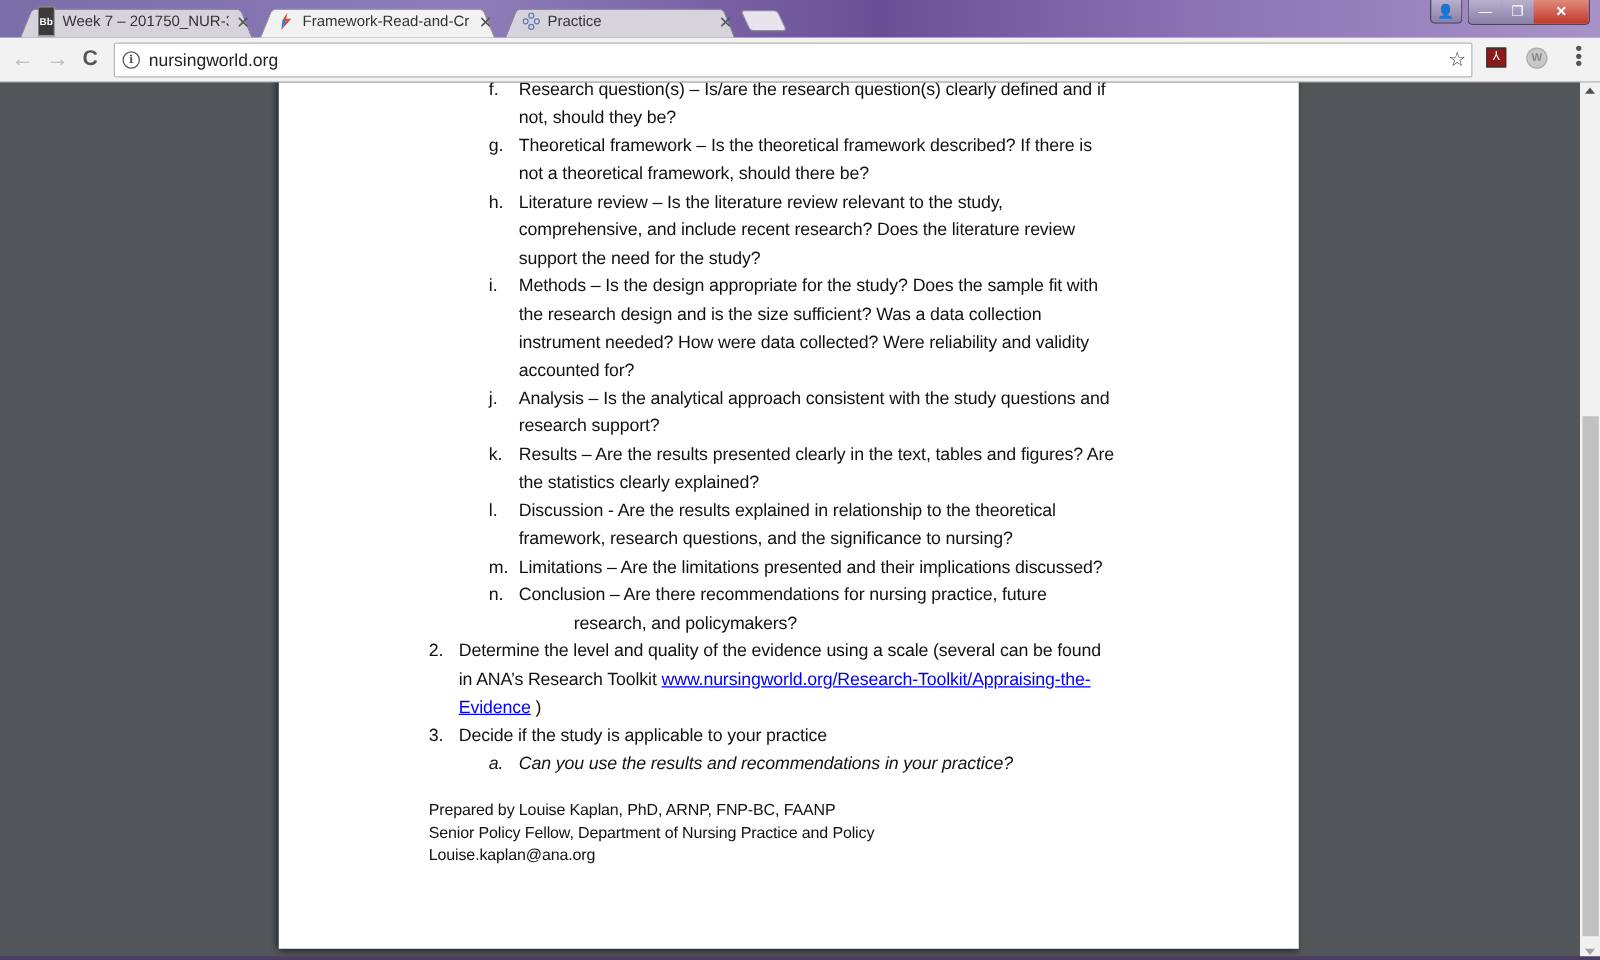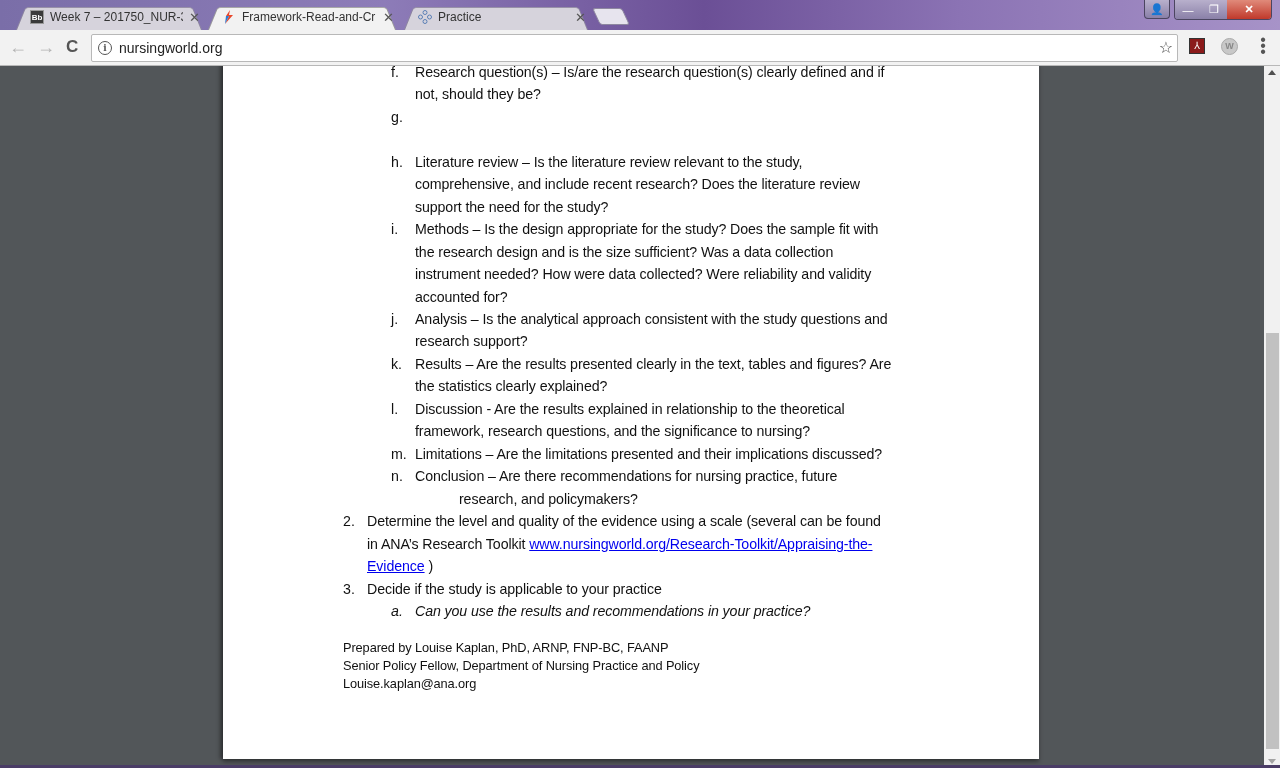--- a/index.html
+++ b/index.html
@@ -20,21 +20,21 @@
   .tab::before {
     content: ""; position: absolute; left: 8px; right: 8px; top: 0; bottom: 0;
     background: #d6d3dc; border: 1px solid #8e87a0; border-bottom: none;
     transform: perspective(40px) rotateX(10deg); transform-origin: bottom;
     border-radius: 4px 4px 0 0; z-index: 0;
   }
   .tab.active::before { background: #f2f2f2; border-color: #9c9c9c; }
   .tab > * { position: relative; z-index: 1; }
   .tab .title { white-space: nowrap; overflow: hidden; flex: 1; }
   .tab .x { font-size: 13px; color: #555; margin-left: 6px; }
-  .tab .fav { width: 14px; height: 14px; margin-right: 6px; flex-shrink: 0; display:flex; align-items:center; justify-content:center; }
+  .tab .fav { width: 14px; height: 24px; margin-right: 6px; flex-shrink: 0; display:flex; align-items:center; justify-content:center; }
   .fav-bb { background: #3a3a3a; color: #fff; font-size: 8px; font-weight: bold; border: 1px solid #999; }
   .new-tab {
     position: absolute; left: 596px; top: 8px; width: 30px; height: 17px;
     background: #e7e4ee; border: 1px solid #8e87a0; transform: skewX(25deg); border-radius: 3px;
   }
   .winbtns { position: absolute; right: 8px; top: 0; display: flex; gap: 4px; }
   .winbtn {
     height: 19px; border: 1px solid #4b4560; border-top: none; border-radius: 0 0 4px 4px;
     background: linear-gradient(#b8b0cc, #8a80a8); color: #fff; font-size: 11px;
     display: flex; align-items: center; justify-content: center;
@@ -143,20 +143,22 @@
 <div class="menu-dots">•<br>•<br>•</div>
 
 <div class="viewport">
   <div class="page">
 
     <span class="marker" style="left:168px; top:1px;">f.</span>
     <span class="line" style="left:192px; top:1px;">Research question(s) – Is/are the research question(s) clearly defined and if</span>
     <span class="line" style="left:192px; top:23px;">not, should they be?</span>
 
     <span class="marker" style="left:168px; top:46px;">g.</span>
+    <span class="line" style="left:192px; top:46px;">Theoretical framework – Is the theoretical framework described?  If there is</span>
+    <span class="line" style="left:192px; top:68px;">not a theoretical framework, should there be?</span>
 
     <span class="marker" style="left:168px; top:91px;">h.</span>
     <span class="line" style="left:192px; top:91px;">Literature review – Is the literature review relevant to the study,</span>
     <span class="line" style="left:192px; top:113px;">comprehensive, and include recent research?  Does the literature review</span>
     <span class="line" style="left:192px; top:136px;">support the need for the study?</span>
 
     <span class="marker" style="left:168px; top:158px;">i.</span>
     <span class="line" style="left:192px; top:158px;">Methods – Is the design appropriate for the study? Does the sample fit with</span>
     <span class="line" style="left:192px; top:181px;">the research design and is the size sufficient? Was a data collection</span>
     <span class="line" style="left:192px; top:203px;">instrument needed?  How were data collected? Were reliability and validity</span>

